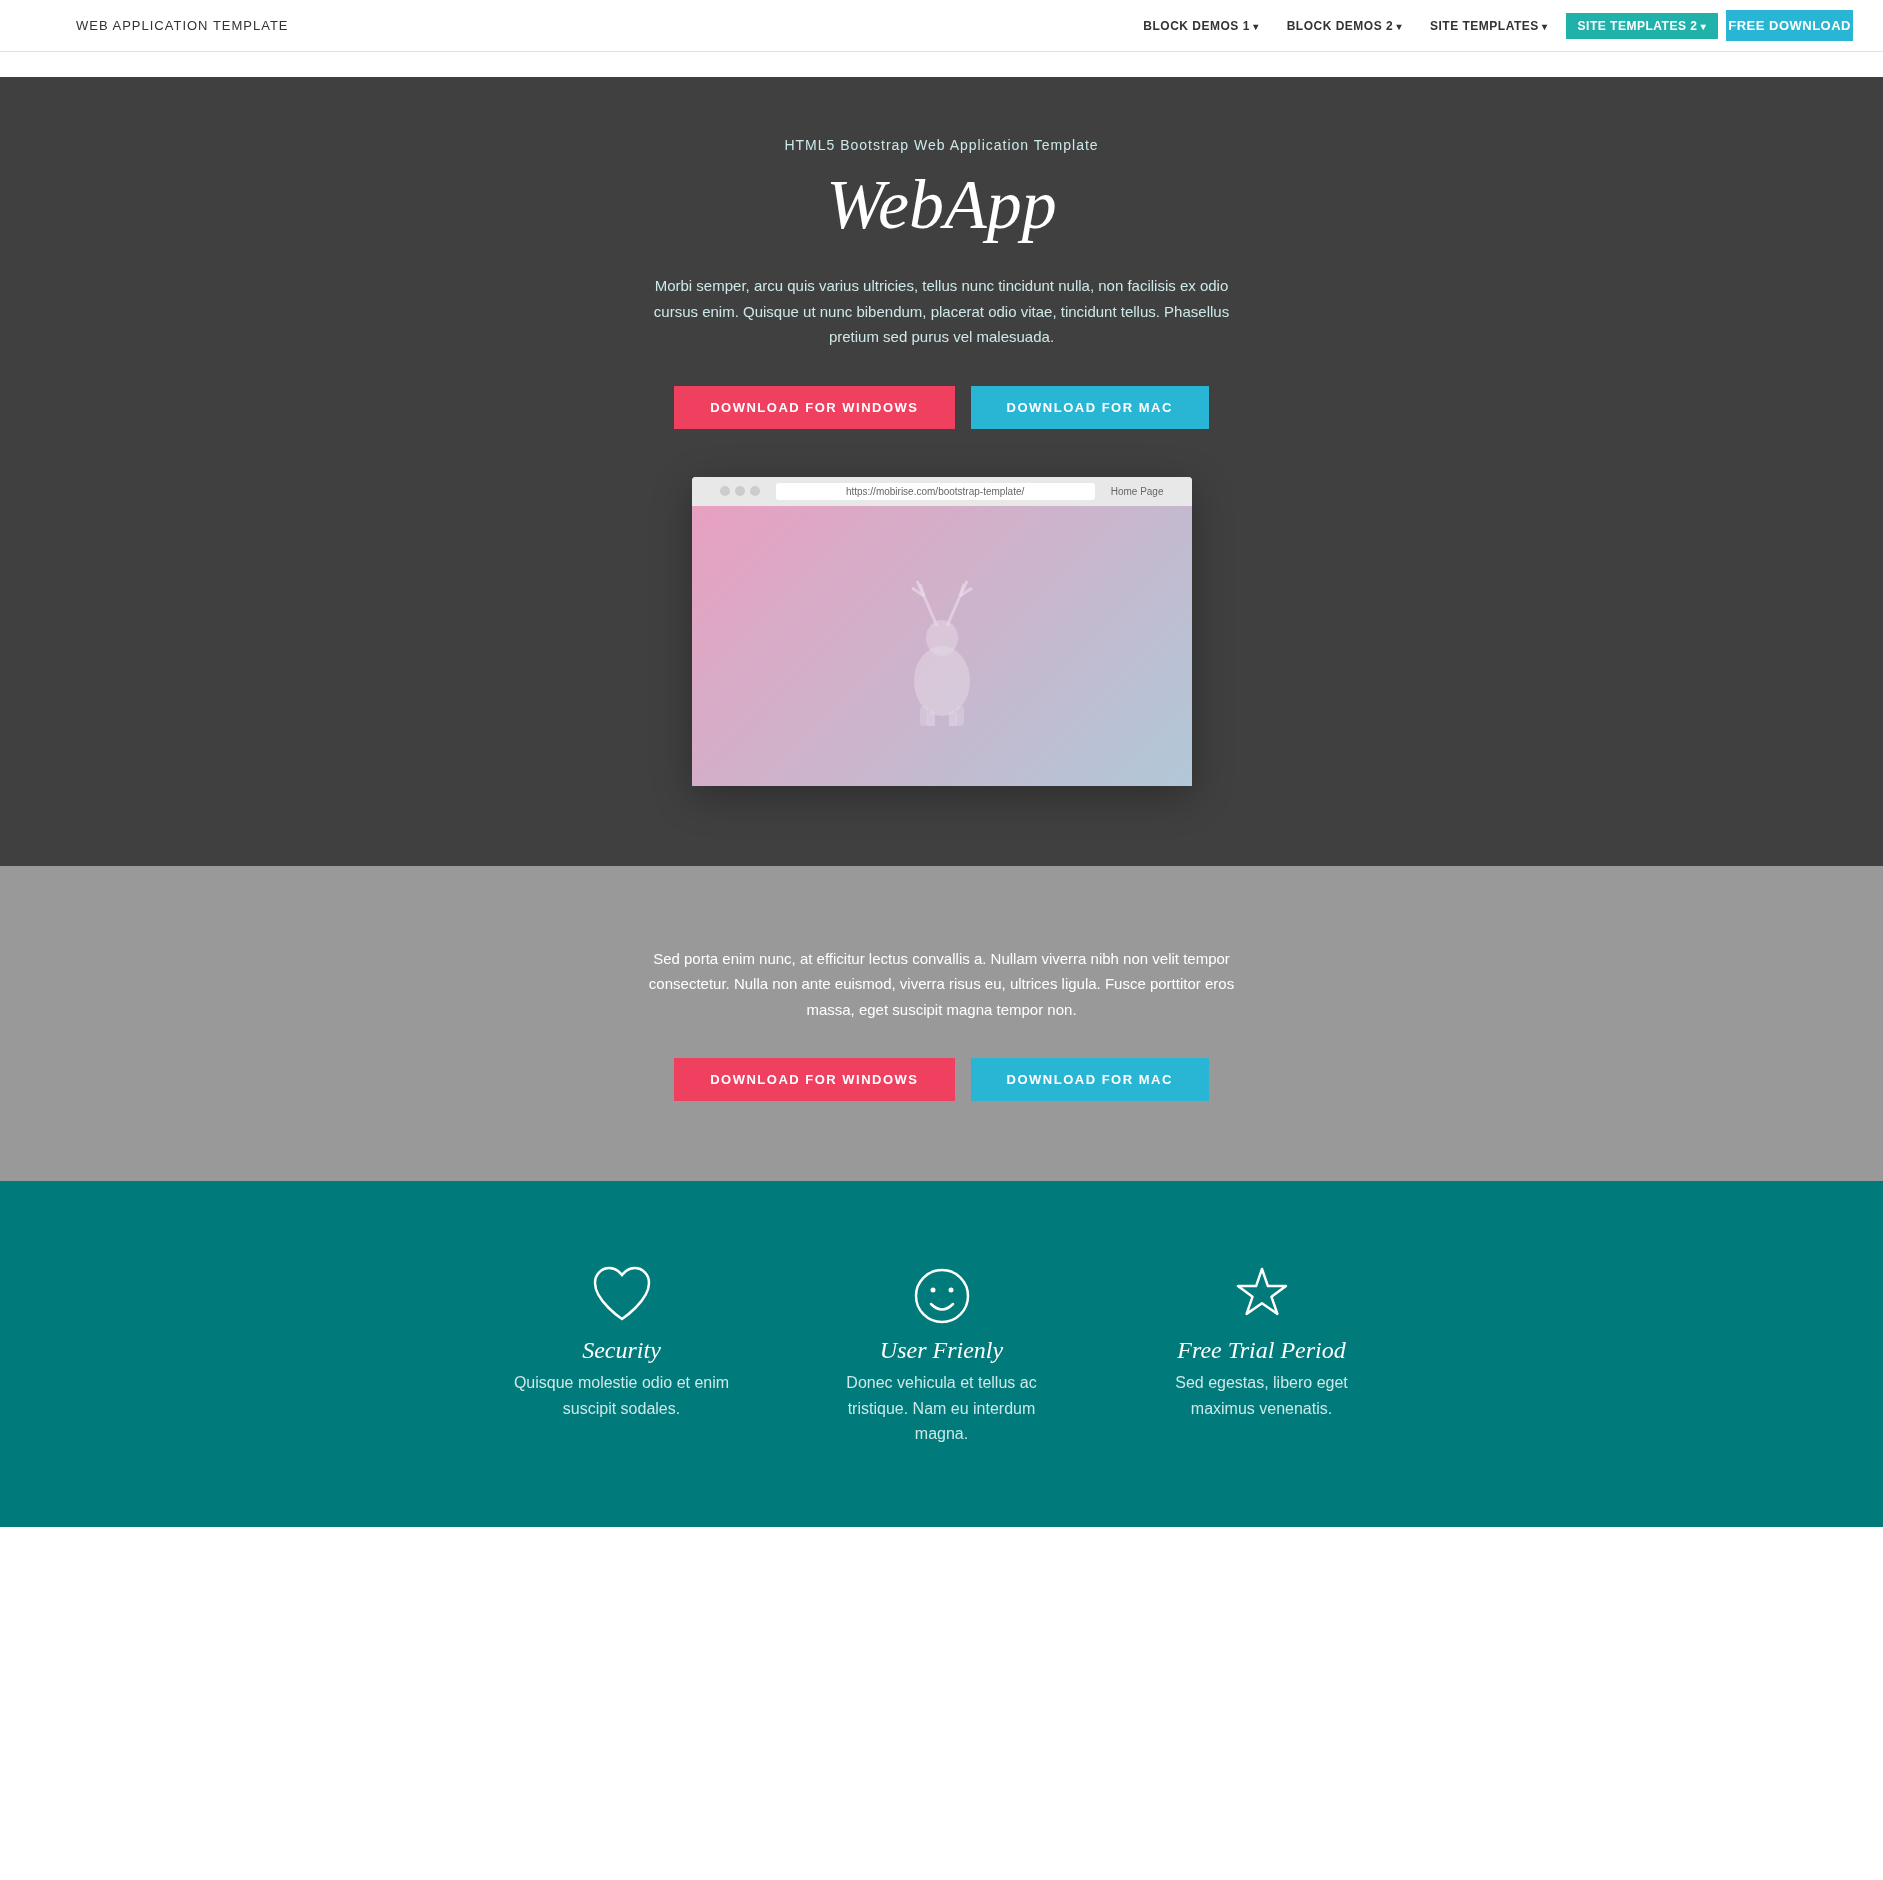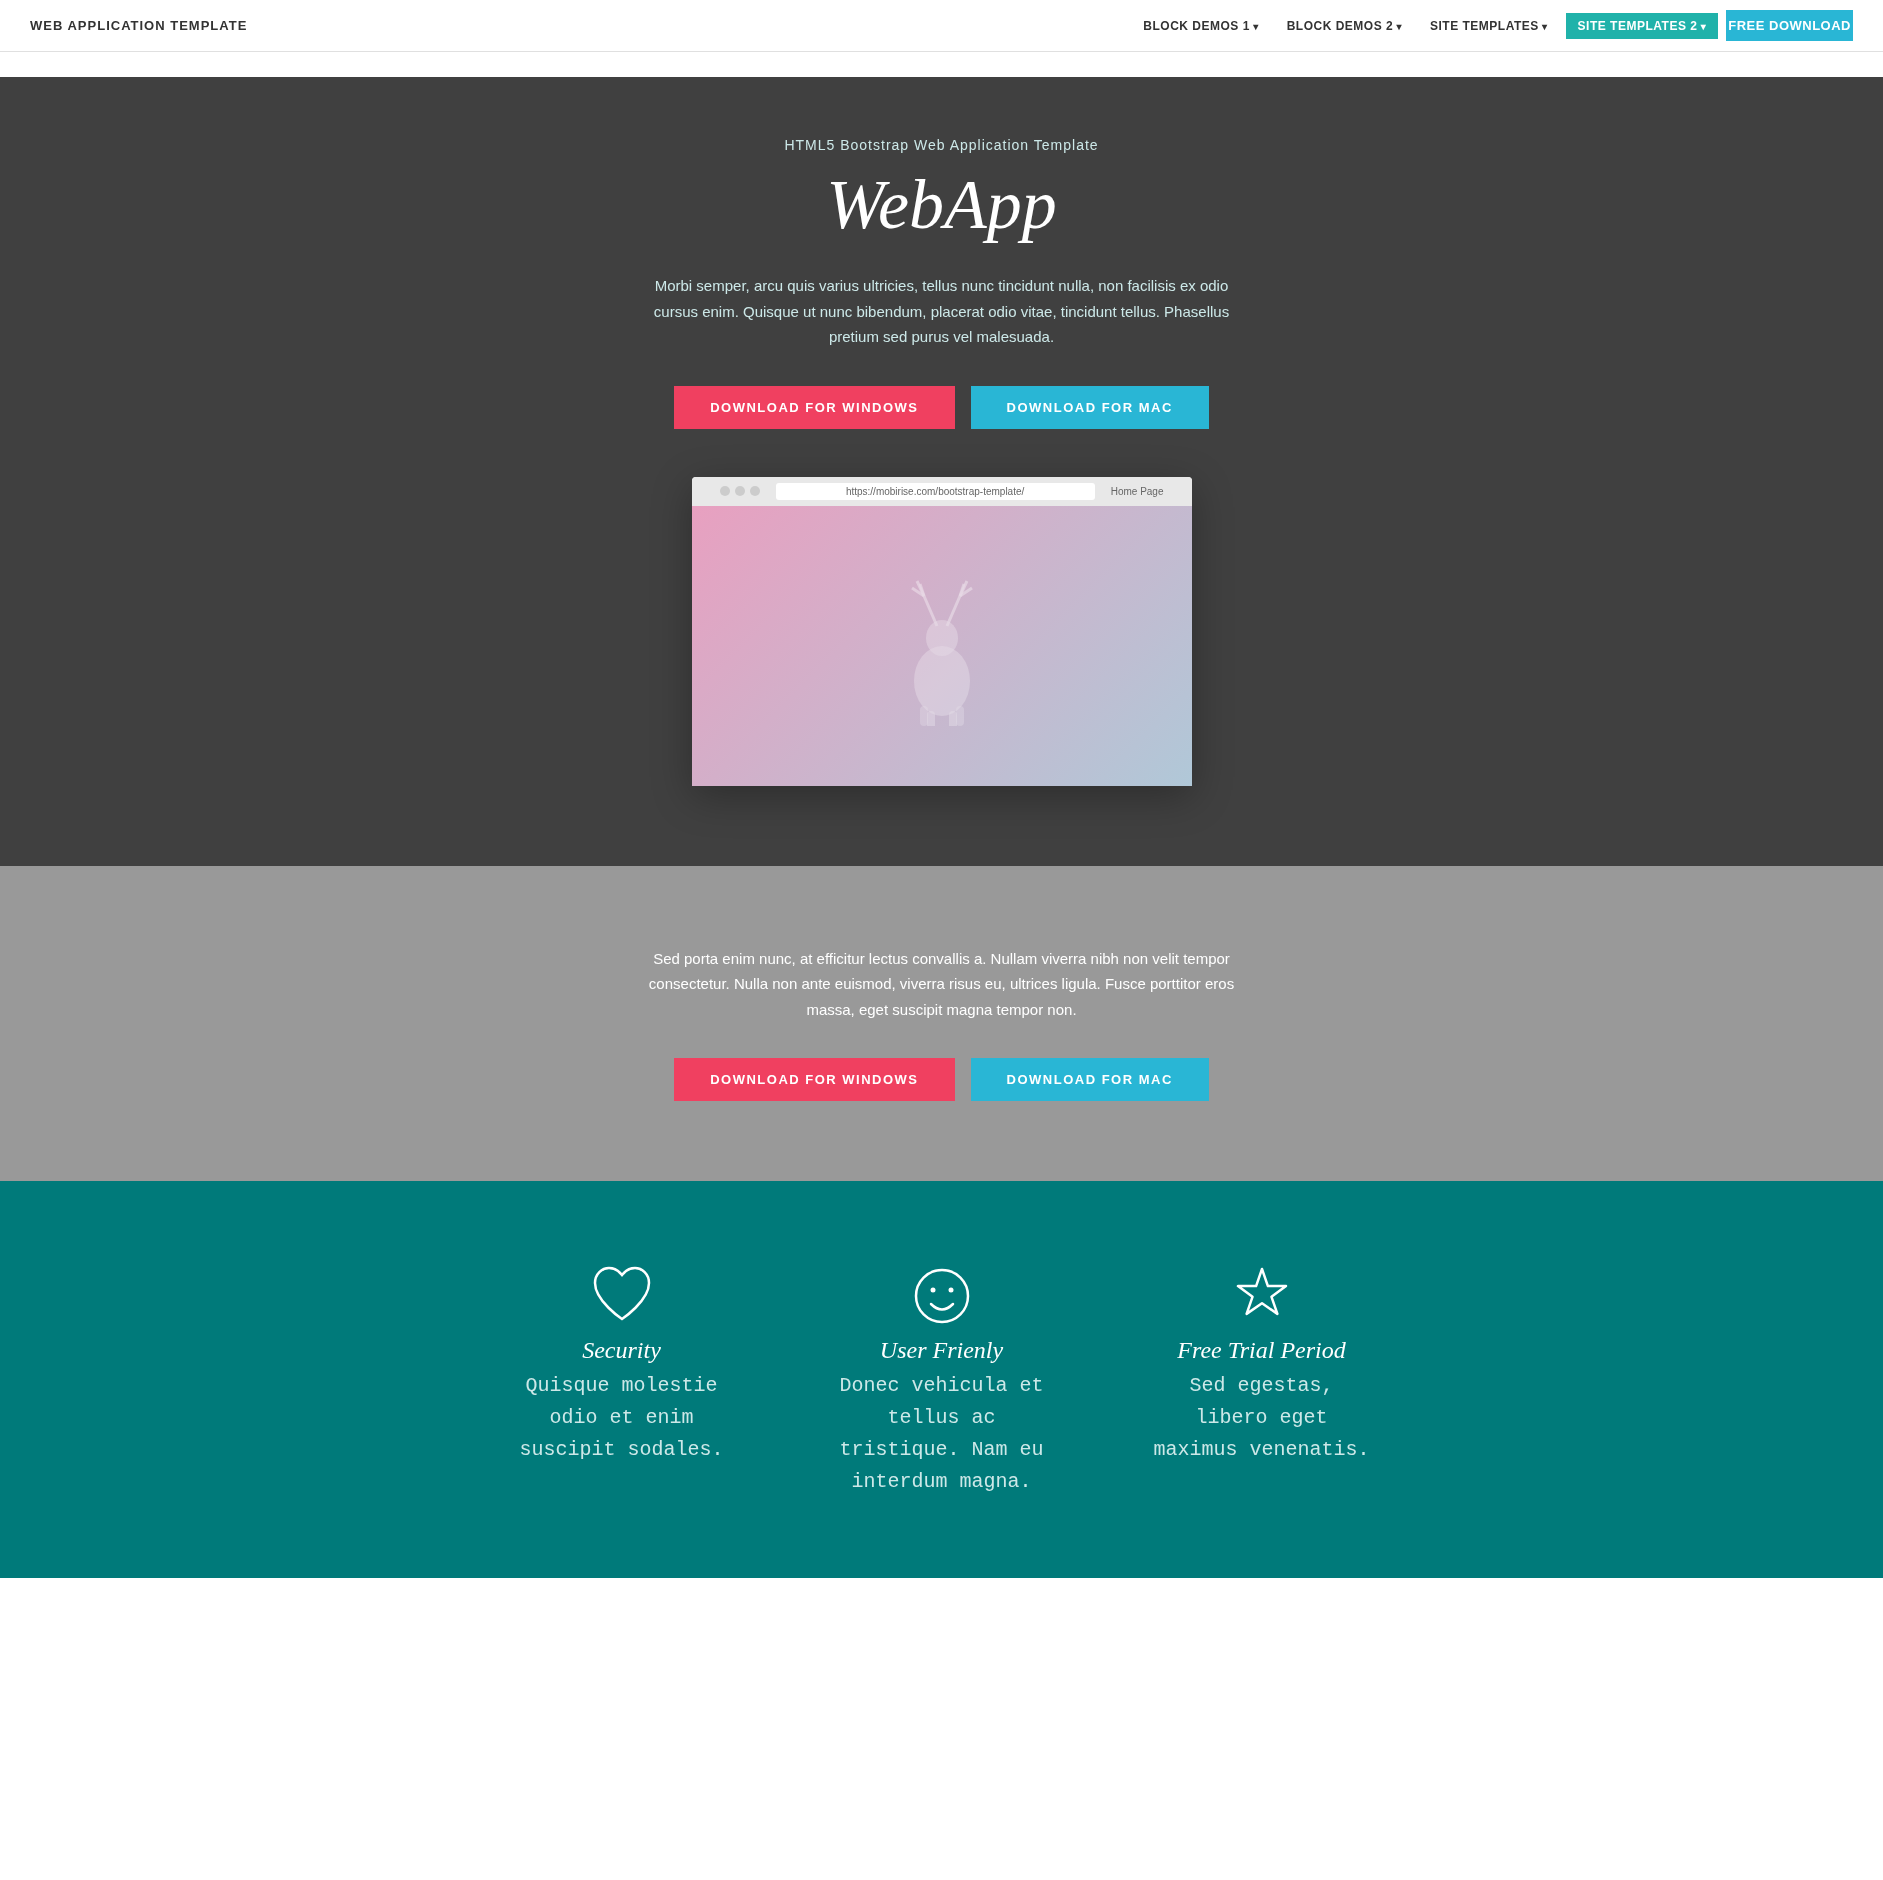--- a/index.html
+++ b/index.html
@@ -9,25 +9,26 @@
     .navbar {
       display: flex;
       align-items: center;
       justify-content: space-between;
       background: #fff;
       padding: 0 30px;
       height: 52px;
       border-bottom: 1px solid #e0e0e0;
     }
     .navbar-brand {
-      font-weight: 700;
+      font-weight: 400;
       font-size: 13px;
       letter-spacing: 1px;
       color: #333;
       text-transform: uppercase;
+      margin-left: 46px;
     }
     .navbar-right {
       display: flex;
       align-items: center;
       gap: 8px;
     }
     .nav-btn {
       background: none;
       border: none;
       font-size: 12px;
@@ -223,24 +224,23 @@
       width: 70px;
       height: 70px;
     }
     .feature-title {
       font-family: Georgia, 'Times New Roman', serif;
       font-style: italic;
       font-size: 24px;
       color: #fff;
     }
     .feature-desc {
-      font-size: 20px;
+      font-size: 16px;
       line-height: 1.6;
       color: #cce8e8;
-      font-family: Liberation Mono, monospace;
     }
   </style>
 </head>
 <body>
 
 <nav class="navbar">
   <span class="navbar-brand">WEB APPLICATION TEMPLATE</span>
   <div class="navbar-right">
     <button class="nav-btn">BLOCK DEMOS 1</button>
     <button class="nav-btn">BLOCK DEMOS 2</button>

